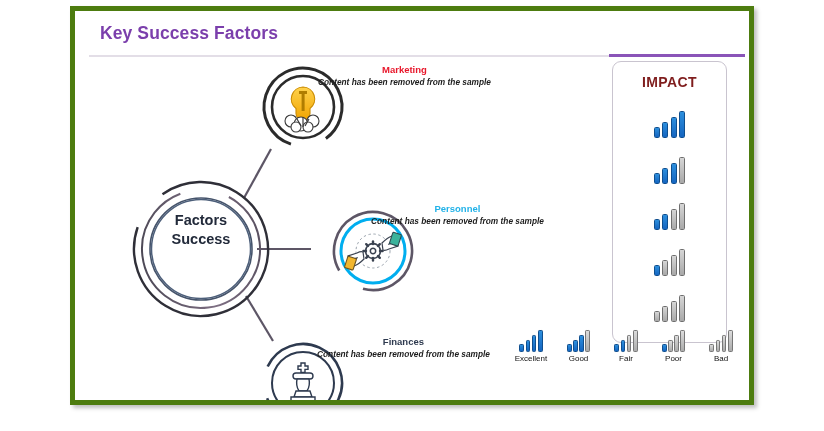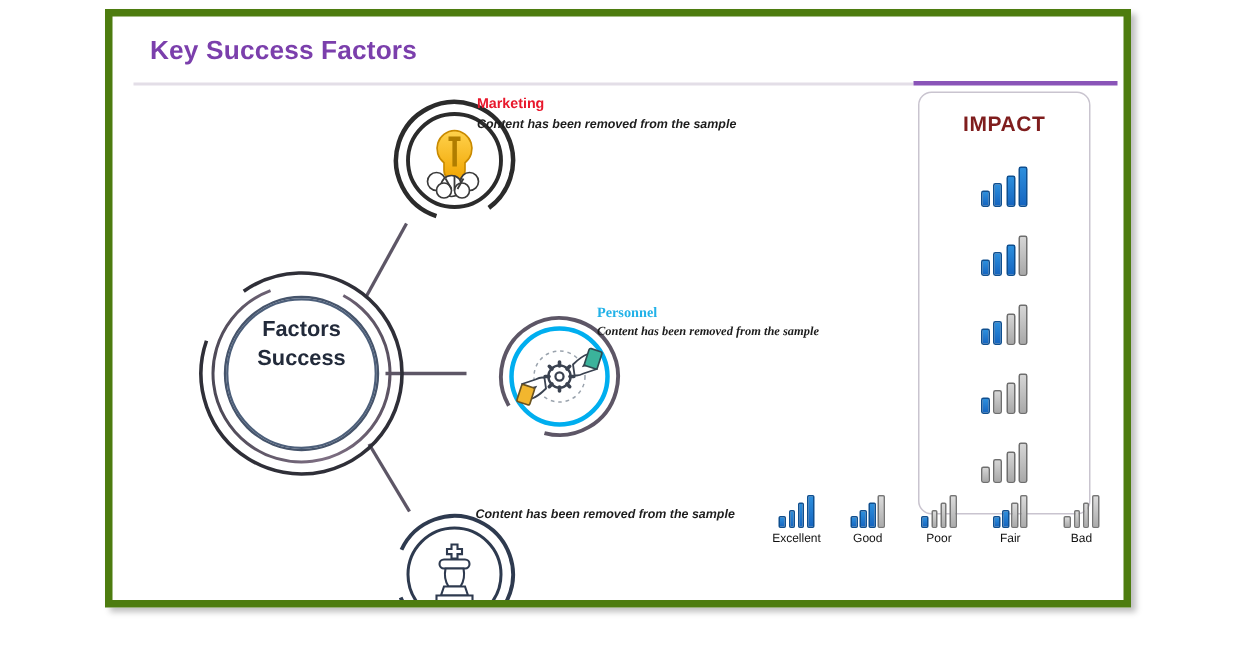--- a/index.html
+++ b/index.html
@@ -21,26 +21,26 @@
     position:absolute;left:25px;top:12px;
     font-size:17.5px;font-weight:bold;color:#7B3FAC;
     letter-spacing:.1px;
   }
   #title-rule{position:absolute;left:14px;top:43px;width:656px;height:3px;}
   #title-rule .seg-a{position:absolute;left:0;top:1px;width:520px;height:1.6px;background:#e3dee7;}
   #title-rule .seg-b{position:absolute;left:520px;top:0;width:136px;height:2.6px;background:#8A54B8;}
 
   
   .branch-label{position:absolute;}
-  .branch-head{font-size:9.5px;font-weight:bold;line-height:12px;}
+  .branch-head{font-size:9.5px;font-weight:bold;line-height:12px;text-align:center;}
   .branch-sub{font-size:8.3px;font-style:italic;font-weight:bold;color:#1d1d1d;line-height:12px;white-space:nowrap;}
 
   #label-marketing{left:243px;top:53px;}
   #label-marketing .branch-head{color:#E8172B;}
-  #label-personnel{left:323px;top:192px;font-family:Liberation Serif, serif;}
+  #label-personnel{left:296px;top:192px;}
   #label-personnel .branch-head{color:#22B2E8;}
   #label-finances{left:242px;top:325px;}
   #label-finances .branch-head{color:#2E3A4F;}
 
   
   #diagram{position:absolute;left:0;top:0;width:684px;height:412px;}
 
   
   #center-text{
     position:absolute;left:78px;top:200px;width:96px;
@@ -188,20 +188,21 @@
 
   <div class="branch-label" id="label-marketing">
     <div class="branch-head">Marketing</div>
     <div class="branch-sub">Content has been removed from the sample</div>
   </div>
   <div class="branch-label" id="label-personnel">
     <div class="branch-head">Personnel</div>
     <div class="branch-sub">Content has been removed from the sample</div>
   </div>
   <div class="branch-label" id="label-finances">
+    <div class="branch-head">Finances</div>
     <div class="branch-sub">Content has been removed from the sample</div>
   </div>
 
   <div id="impact-panel">
     <div id="impact-title">IMPACT</div>
     <div id="impact-rows">
           <div class="impact-row" style="top: 42px;">
             <div class="bargroup">
               <div class="bar on" style="height: 11px;"></div>
               <div class="bar on" style="height: 16px;"></div>
@@ -259,34 +260,34 @@
             <div class="lbar on" style="height: 8px;"></div>
             <div class="lbar on" style="height: 12px;"></div>
             <div class="lbar on" style="height: 17px;"></div>
             <div class="lbar off" style="height: 22px;"></div>
           </div>
           <div class="legend-label">Good</div>
         </div>
         <div class="legend-item">
           <div class="legend-bars">
             <div class="lbar on" style="height: 8px;"></div>
+            <div class="lbar on" style="height: 12px;"></div>
+            <div class="lbar off" style="height: 17px;"></div>
+            <div class="lbar off" style="height: 22px;"></div>
+          </div>
+          <div class="legend-label">Fair</div>
+        </div>
+        <div class="legend-item">
+          <div class="legend-bars">
+            <div class="lbar on" style="height: 8px;"></div>
             <div class="lbar off" style="height: 12px;"></div>
             <div class="lbar off" style="height: 17px;"></div>
             <div class="lbar off" style="height: 22px;"></div>
           </div>
           <div class="legend-label">Poor</div>
-        </div>
-        <div class="legend-item">
-          <div class="legend-bars">
-            <div class="lbar on" style="height: 8px;"></div>
-            <div class="lbar on" style="height: 12px;"></div>
-            <div class="lbar off" style="height: 17px;"></div>
-            <div class="lbar off" style="height: 22px;"></div>
-          </div>
-          <div class="legend-label">Fair</div>
         </div>
         <div class="legend-item">
           <div class="legend-bars">
             <div class="lbar off" style="height: 8px;"></div>
             <div class="lbar off" style="height: 12px;"></div>
             <div class="lbar off" style="height: 17px;"></div>
             <div class="lbar off" style="height: 22px;"></div>
           </div>
           <div class="legend-label">Bad</div>
         </div>

